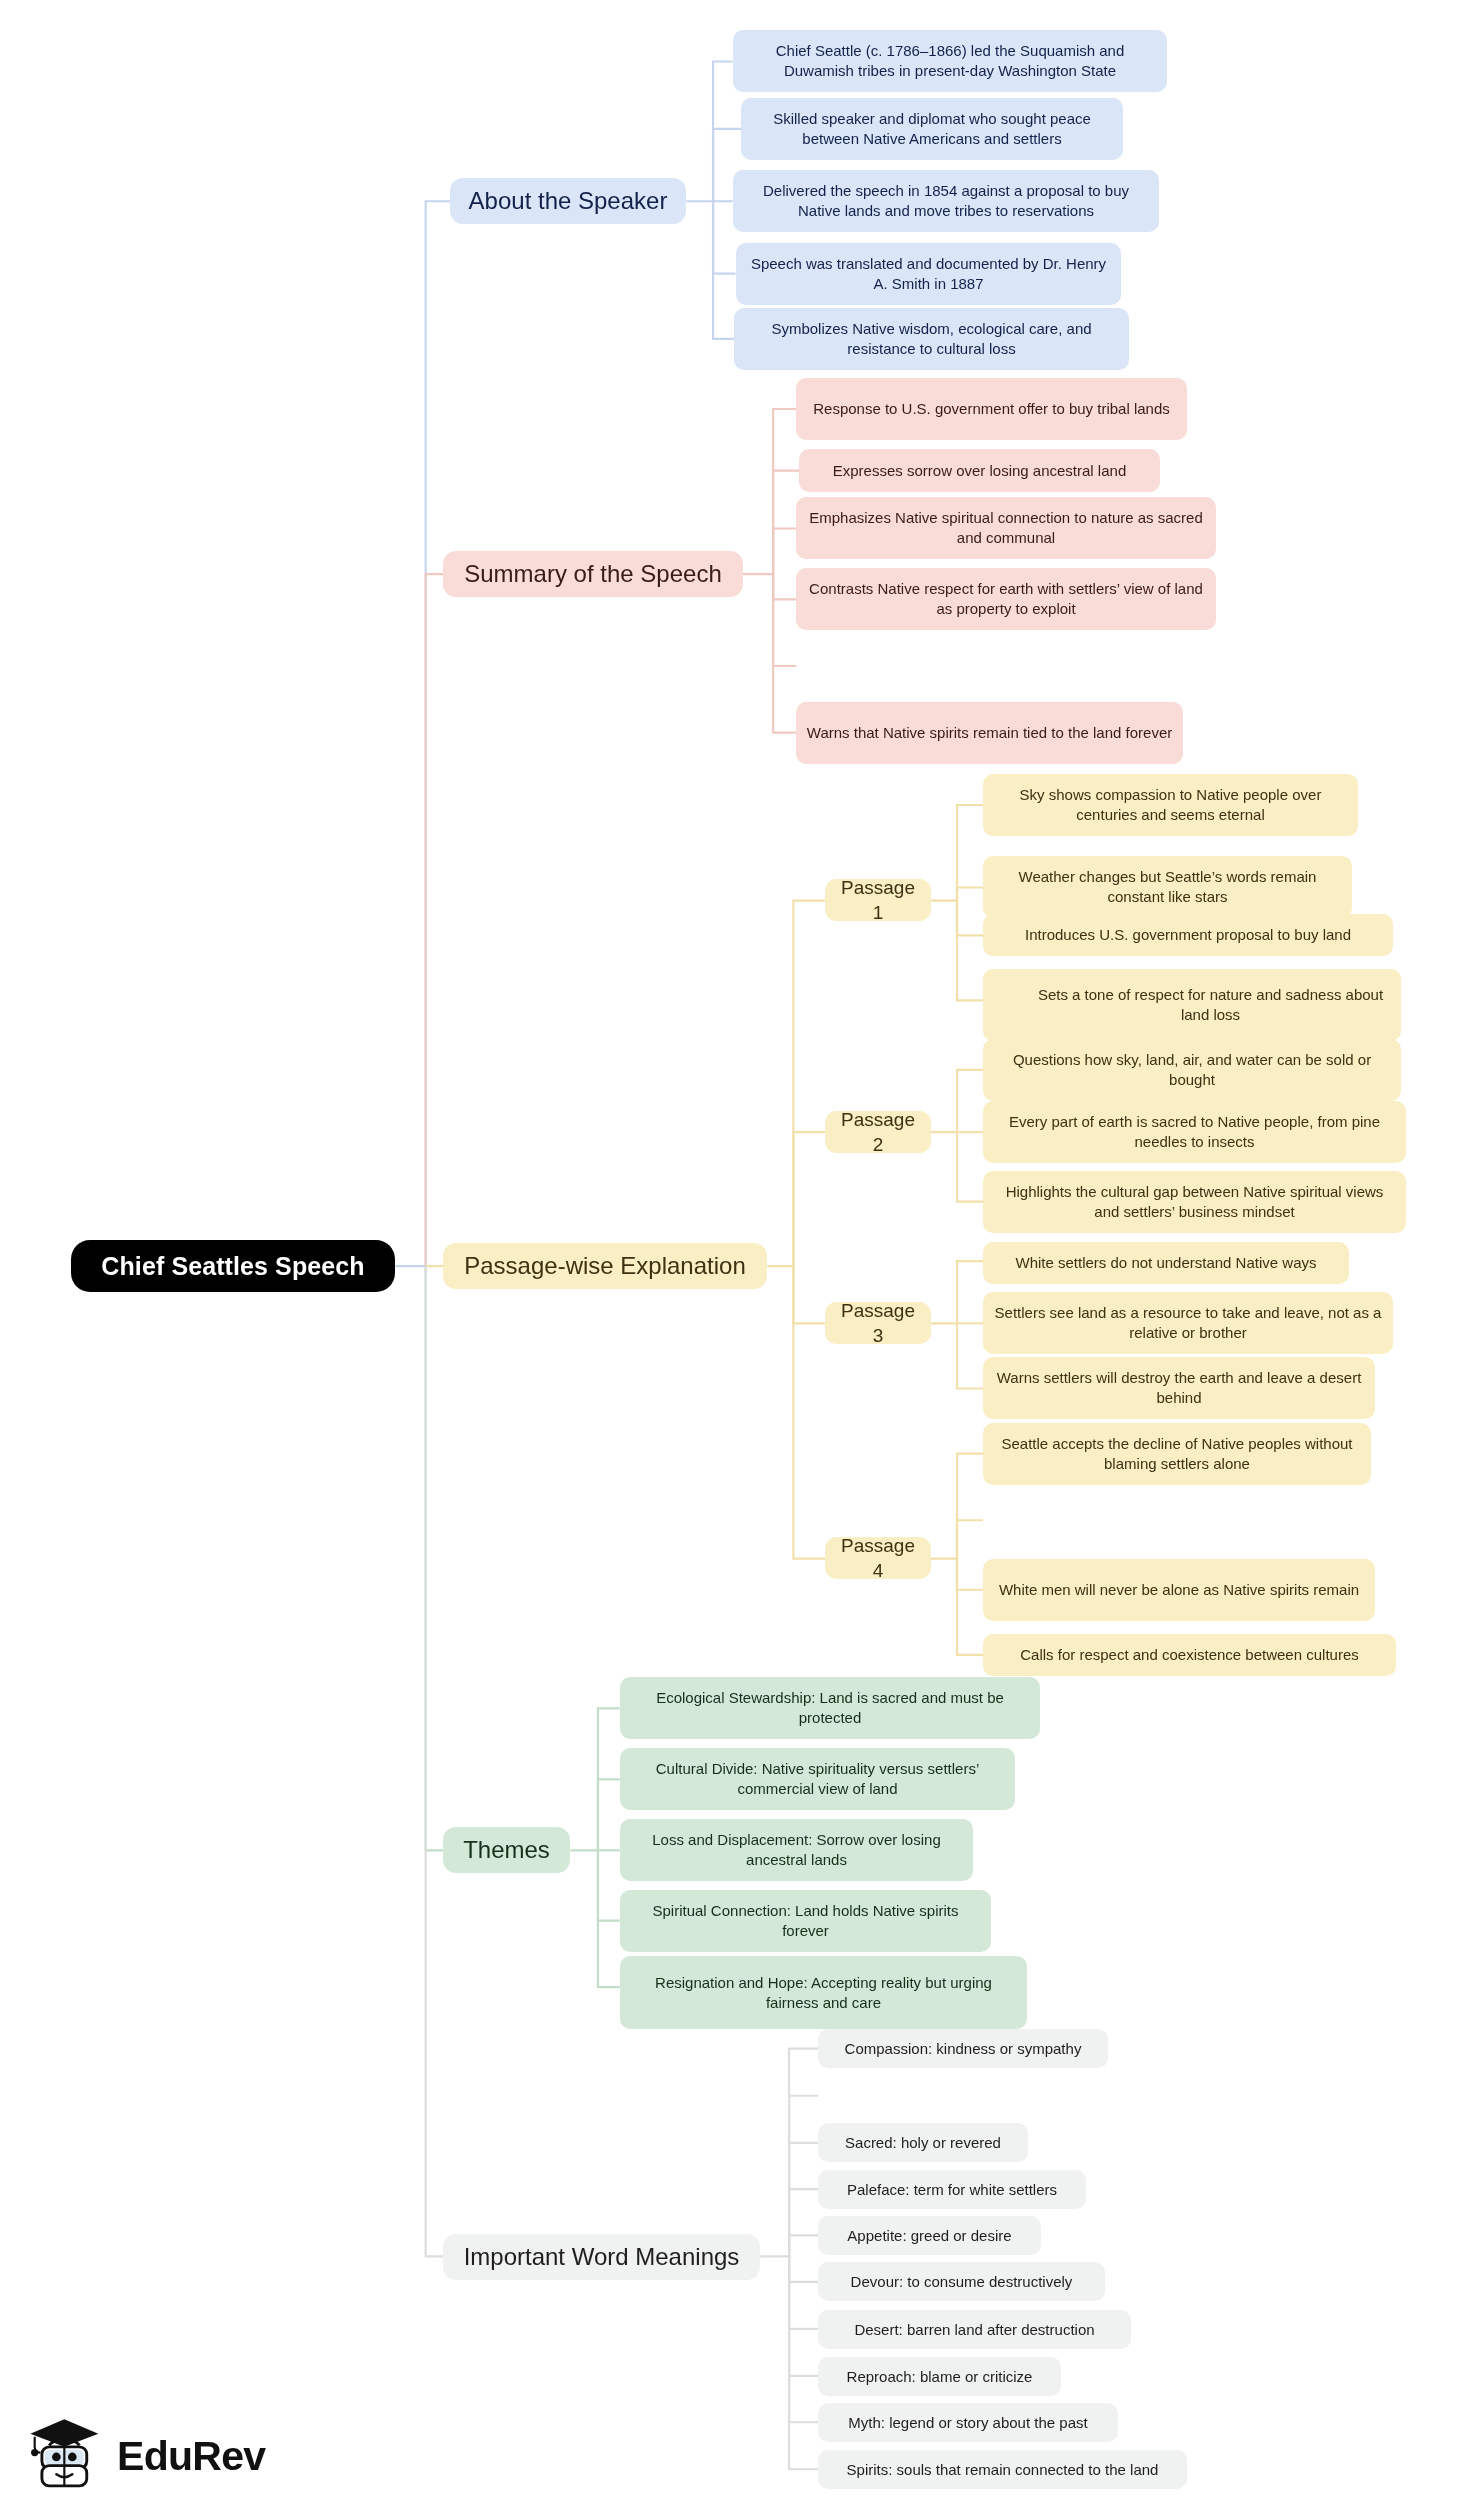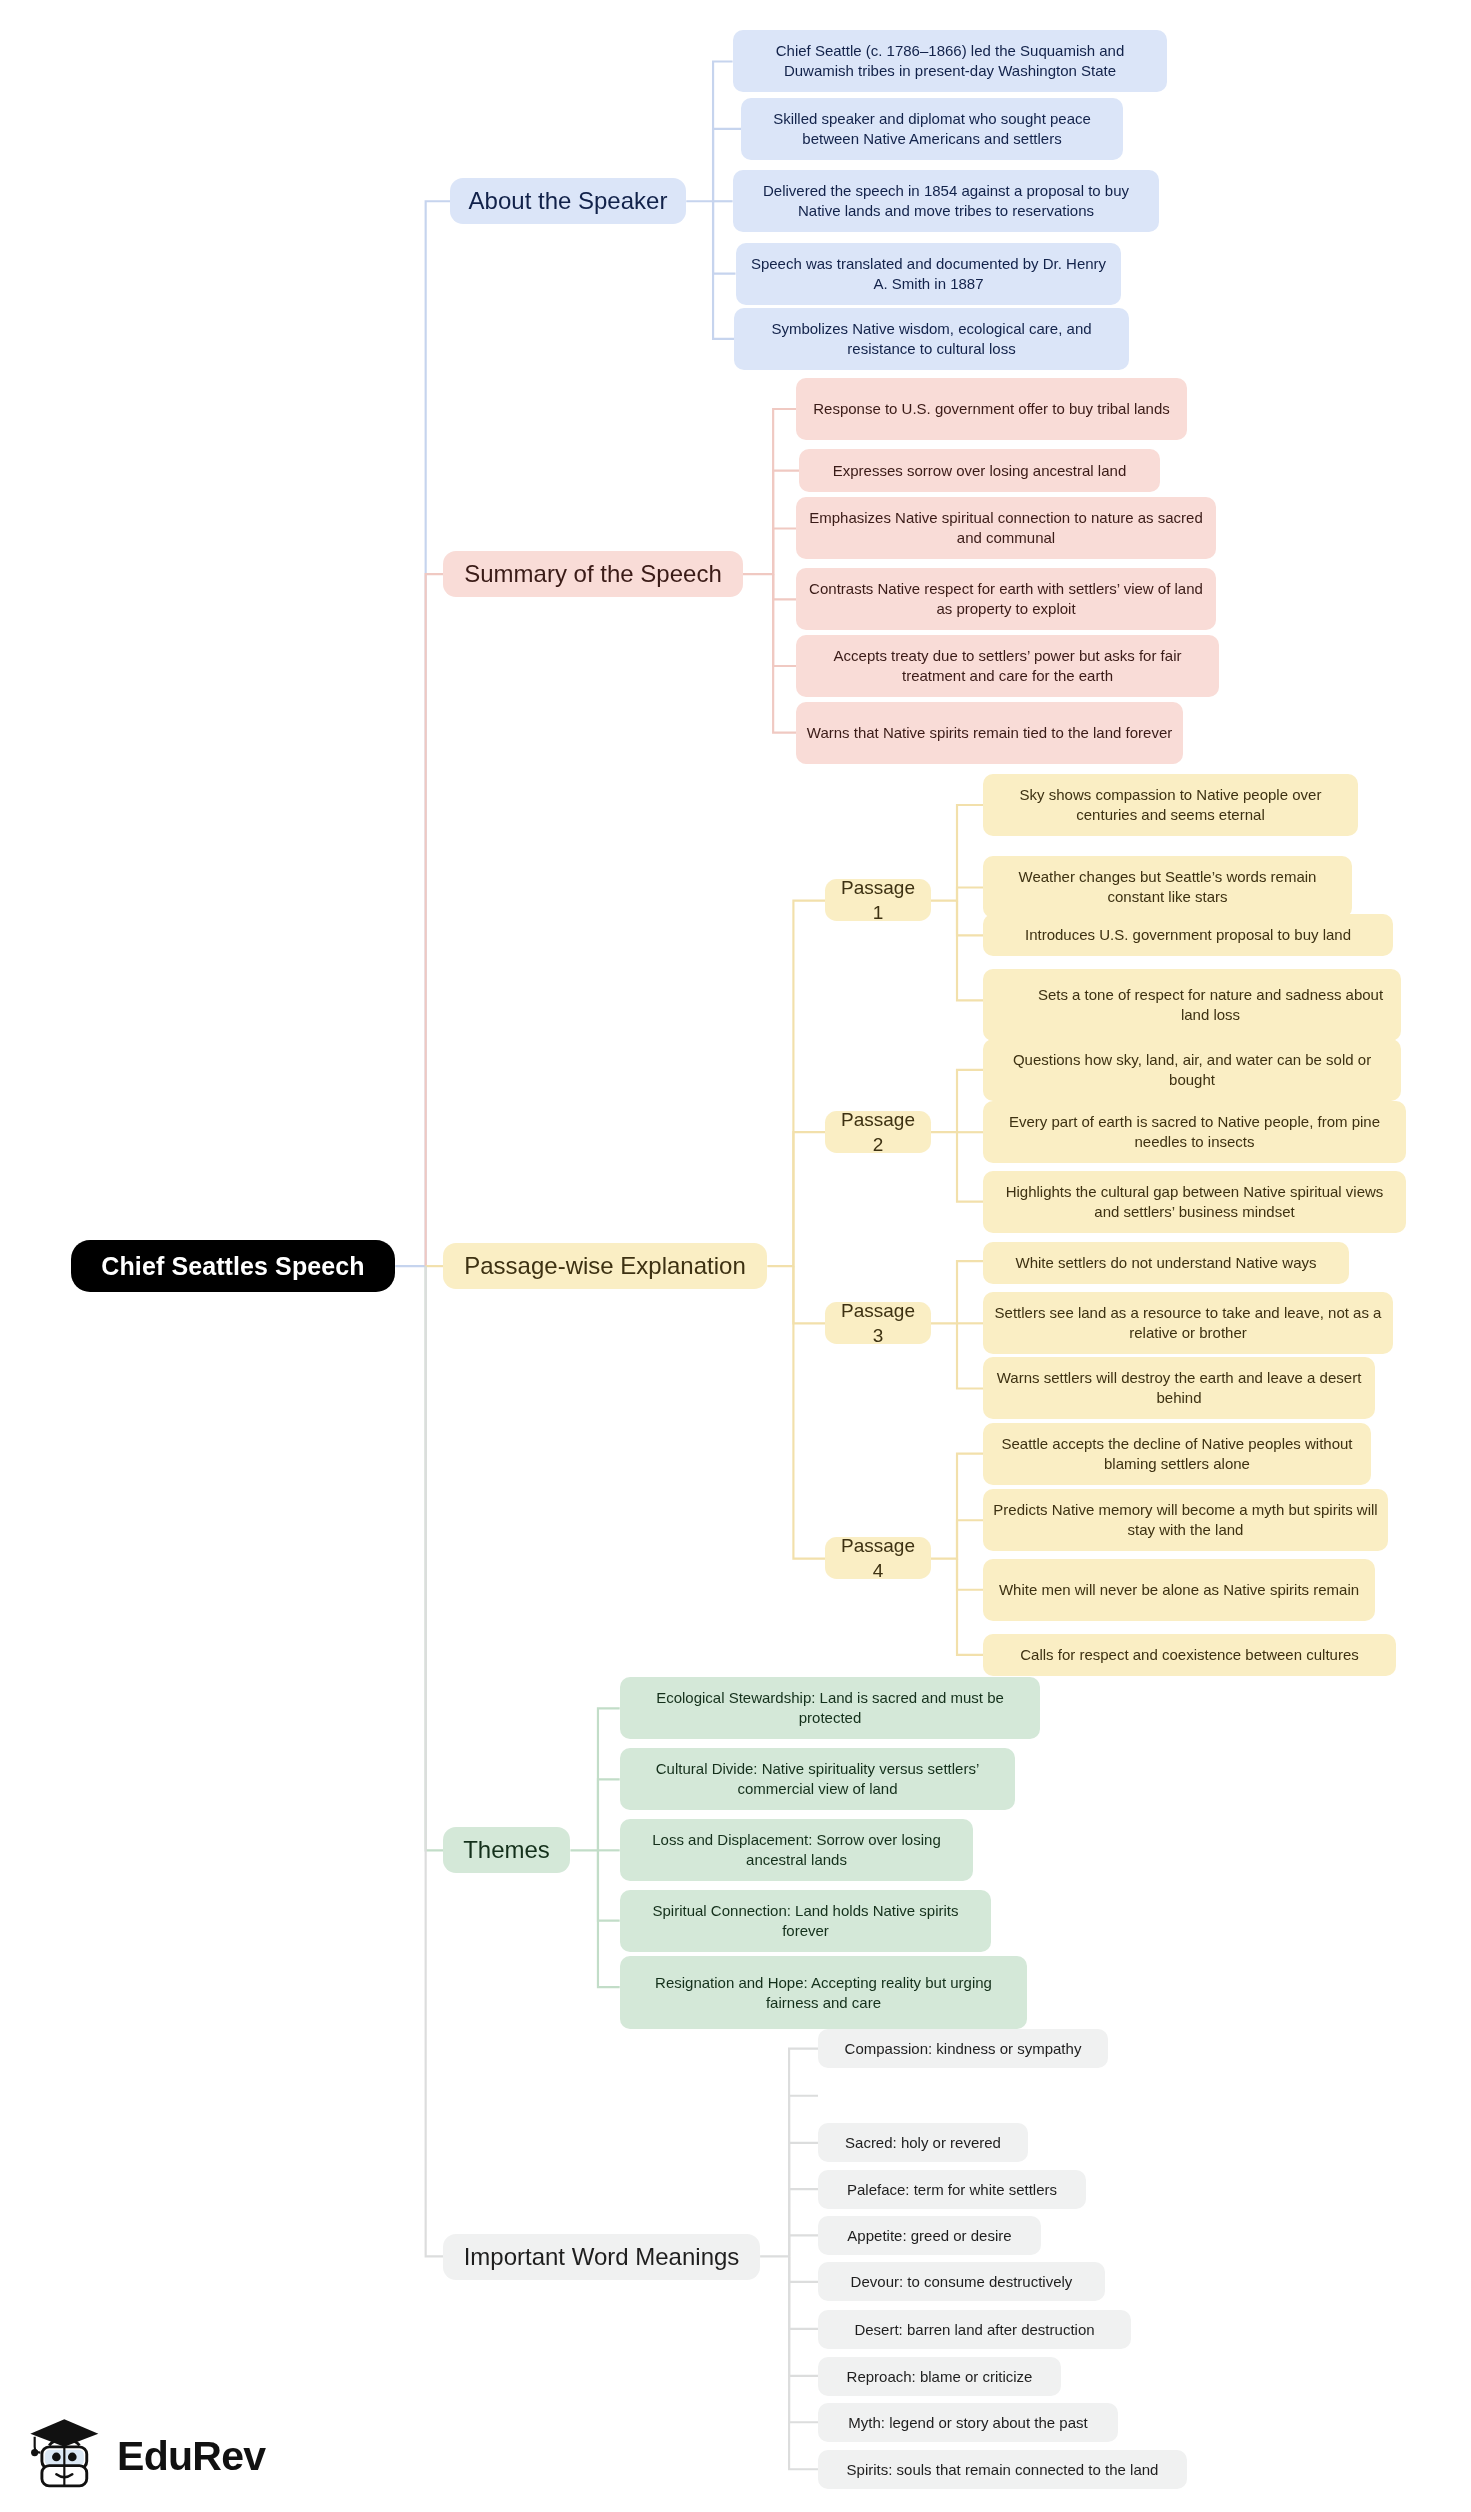--- a/index.html
+++ b/index.html
@@ -131,23 +131,20 @@
   </div>
   <div class="node leaf b-pink" style="left:799px;top:449px;width:361px;height:43px;">
     <span>Expresses sorrow over losing ancestral land</span>
   </div>
   <div class="node leaf b-pink" style="left:796px;top:497px;width:420px;height:62px;">
     <span>Emphasizes Native spiritual connection to nature as sacred and communal</span>
   </div>
   <div class="node leaf b-pink" style="left:796px;top:568px;width:420px;height:62px;">
     <span>Contrasts Native respect for earth with settlers’ view of land as property to exploit</span>
   </div>
-  <div class="node leaf b-pink" style="left:796px;top:635px;width:423px;height:62px;">
-    <span>Accepts treaty due to settlers’ power but asks for fair treatment and care for the earth</span>
-  </div>
   <div class="node leaf b-pink" style="left:796px;top:702px;width:387px;height:62px;">
     <span>Warns that Native spirits remain tied to the land forever</span>
   </div>
 
   <div class="node branch b-yellow" style="left:443px;top:1243px;width:324px;height:46px;">
     <span>Passage-wise Explanation</span>
   </div>
 
   <div class="node sub b-yellow" style="left:825px;top:879px;width:106px;height:42px;">
     <span>Passage 1</span>
@@ -189,23 +186,20 @@
   </div>
   <div class="node leaf b-yellow" style="left:983px;top:1357px;width:392px;height:62px;">
     <span>Warns settlers will destroy the earth and leave a desert behind</span>
   </div>
 
   <div class="node sub b-yellow" style="left:825px;top:1537px;width:106px;height:42px;">
     <span>Passage 4</span>
   </div>
   <div class="node leaf b-yellow" style="left:983px;top:1423px;width:388px;height:62px;">
     <span>Seattle accepts the decline of Native peoples without blaming settlers alone</span>
-  </div>
-  <div class="node leaf b-yellow" style="left:983px;top:1489px;width:405px;height:62px;">
-    <span>Predicts Native memory will become a myth but spirits will stay with the land</span>
   </div>
   <div class="node leaf b-yellow" style="left:983px;top:1559px;width:392px;height:62px;">
     <span>White men will never be alone as Native spirits remain</span>
   </div>
   <div class="node leaf b-yellow" style="left:983px;top:1634px;width:413px;height:42px;">
     <span>Calls for respect and coexistence between cultures</span>
   </div>
 
   <div class="node branch b-green" style="left:443px;top:1827px;width:127px;height:46px;">
     <span>Themes</span>

